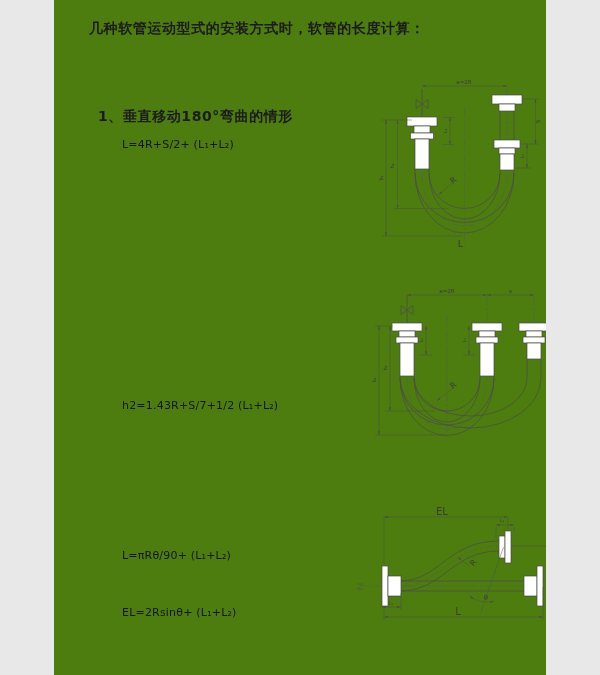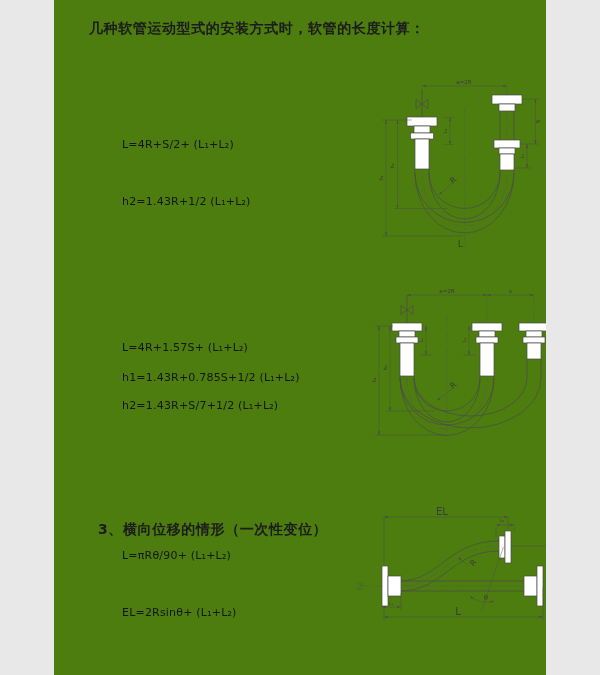--- a/index.html
+++ b/index.html
@@ -18,28 +18,25 @@
   .dim{stroke:#4f4f4f;stroke-width:.45;fill:none;}
   .lbl{fill:#3c3c3c;stroke:none;font-family:"DejaVu Sans","Liberation Sans",sans-serif;}
 </style>
 </head>
 <body>
 
 <div class="page">
 
   <div class="doc-title">几种软管运动型式的安装方式时，软管的长度计算：</div>
 
+  <div class="sec-h" style="left:44px;top:108px">1、垂直移动180°弯曲的情形</div>
   <div class="formula" style="left:68px;top:138px">L=4R+S/2+ (L₁+L₂)</div>
-  <div class="formula" style="left:68px;top:195px">h2=1.43R+1/2 (L₁+L₂)</div>
-
-  <div class="formula" style="left:68px;top:341px">L=4R+1.57S+ (L₁+L₂)</div>
-  <div class="formula" style="left:68px;top:371px">h1=1.43R+0.785S+1/2 (L₁+L₂)</div>
+
   <div class="formula" style="left:68px;top:399px">h2=1.43R+S/7+1/2 (L₁+L₂)</div>
 
-  <div class="sec-h" style="left:44px;top:521px">3、横向位移的情形（一次性变位）</div>
   <div class="formula" style="left:68px;top:549px">L=πRθ/90+ (L₁+L₂)</div>
   <div class="formula" style="left:68px;top:606px">EL=2Rsinθ+ (L₁+L₂)</div>
 
   <svg style="left:312px;top:78px" width="185" height="178" viewBox="0 0 185 178">
     <defs>
       <pattern id="br1" width="3.2" height="3.2" patternUnits="userSpaceOnUse">
         <path d="M0,3.2 L3.2,0 M0,0 L3.2,3.2" stroke="#787878" stroke-width="0.35" fill="none"></path>
       </pattern>
       <marker id="ar1" viewBox="0 0 10 6" refX="9.3" refY="3" markerWidth="9" markerHeight="5.4" orient="auto-start-reverse">
         <path d="M0,0.7 L10,3 L0,5.3 Z" fill="#4a4a4a"></path>

